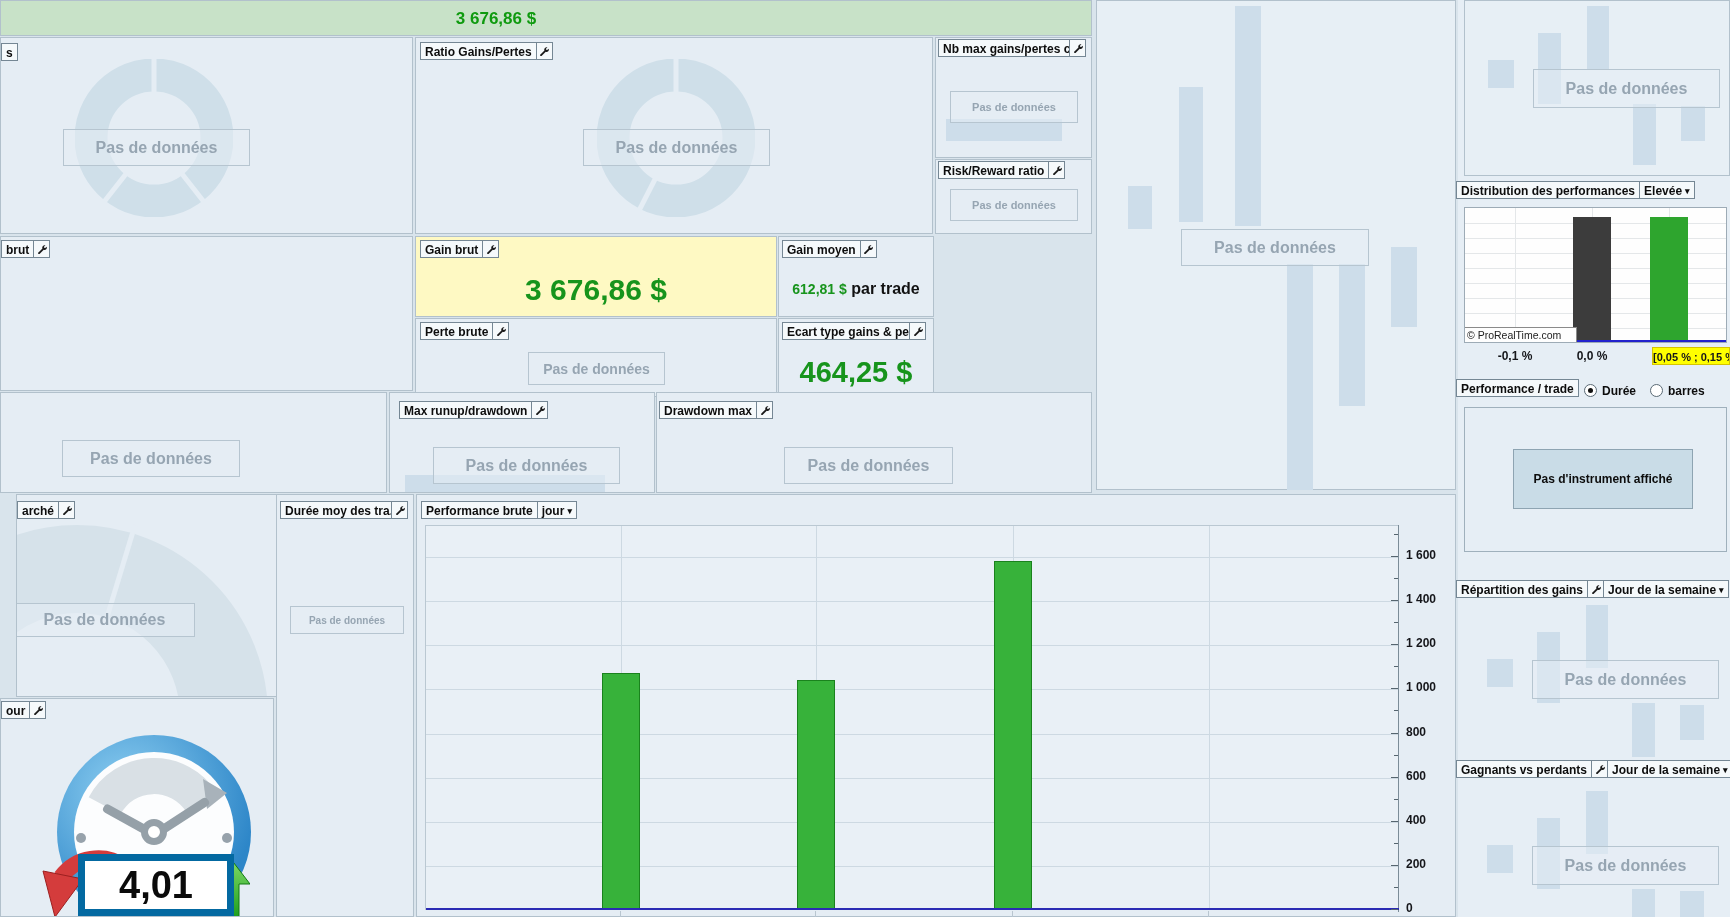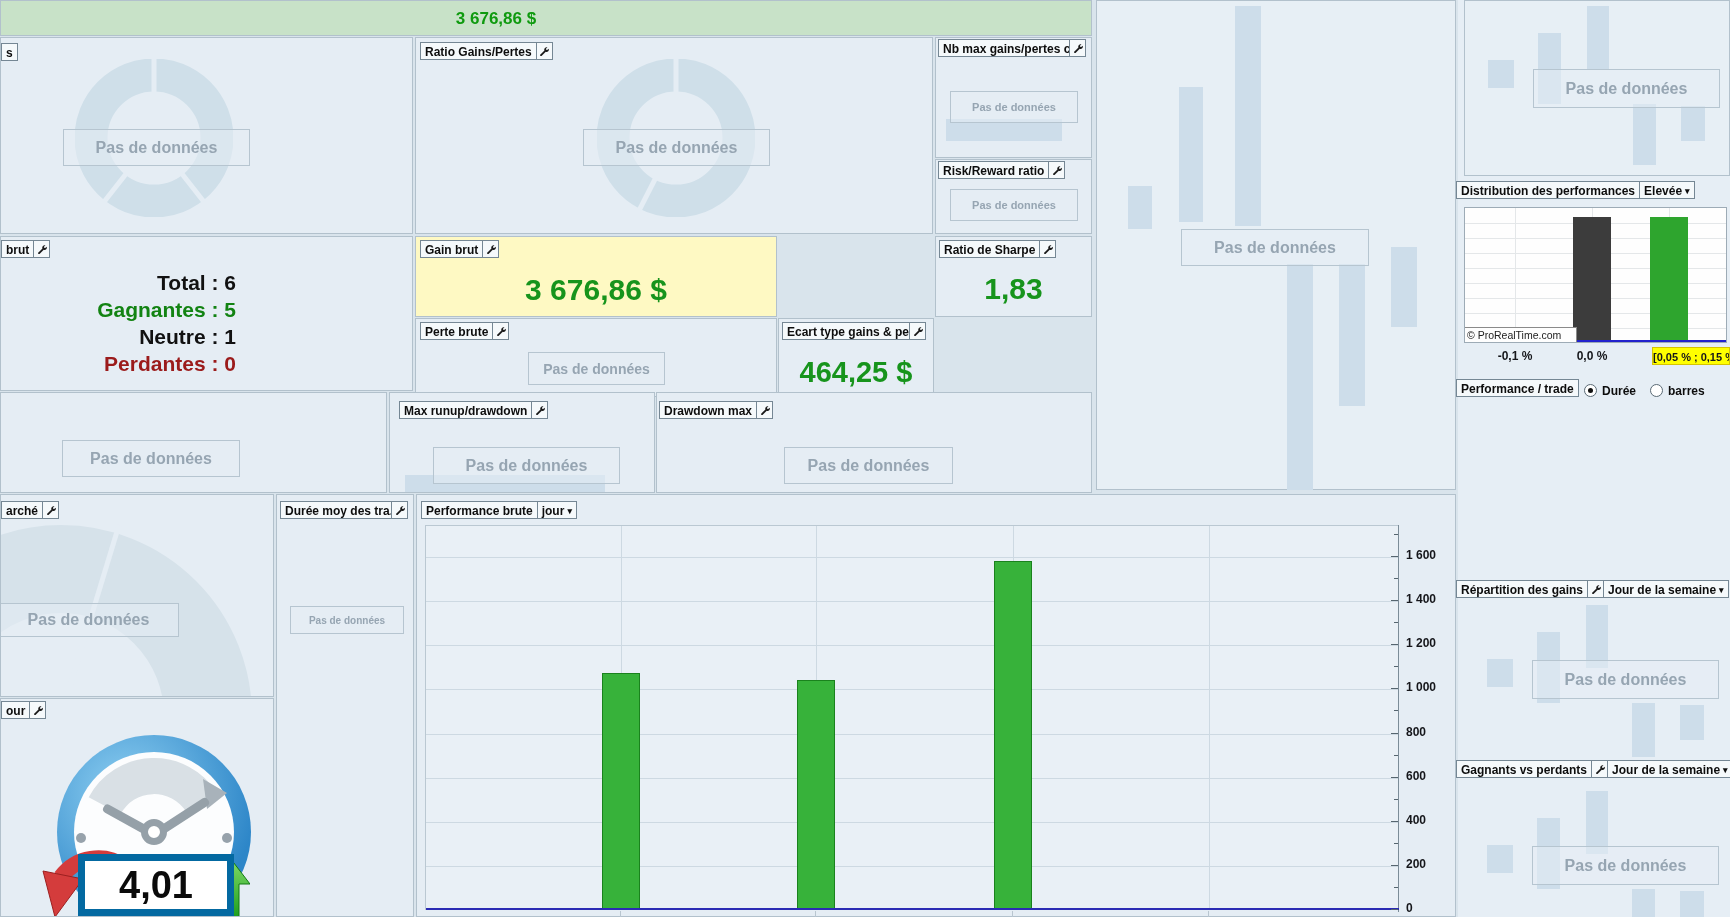--- a/index.html
+++ b/index.html
@@ -117,26 +117,20 @@
 
   <div class="panel" style="left:0;top:236px;width:413px;height:155px;">
     <div class="hdr" style="left:0;top:3px;">
       <div class="hlbl">brut</div>
       <div class="hwr">
           <svg width="10" height="10" viewBox="0 0 16 16">
             <path fill="#1a1a1a" d="M13.6 2.4a3.6 3.6 0 0 0-4.9 4.6L2.3 13.4a1.5 1.5 0 1 0 2.1 2.1l6.4-6.4a3.6 3.6 0 0 0 4.6-4.9l-2.3 2.3-1.6-.5-.5-1.6z"></path>
           </svg>
         </div>
     </div>
-    <div style="position:absolute;left:0;top:32px;width:235px;">
-      <div class="stat-line c-black">Total : 6</div>
-      <div class="stat-line c-green">Gagnantes : 5</div>
-      <div class="stat-line c-black">Neutre : 1</div>
-      <div class="stat-line c-red">Perdantes : 0</div>
-    </div>
   </div>
 
   <div class="panel" style="left:415px;top:236px;width:362px;height:81px;background:#fef9c3;">
     <div class="hdr" style="left:4px;top:3px;">
       <div class="hlbl">Gain brut</div>
       <div class="hwr">
           <svg width="10" height="10" viewBox="0 0 16 16">
             <path fill="#1a1a1a" d="M13.6 2.4a3.6 3.6 0 0 0-4.9 4.6L2.3 13.4a1.5 1.5 0 1 0 2.1 2.1l6.4-6.4a3.6 3.6 0 0 0 4.6-4.9l-2.3 2.3-1.6-.5-.5-1.6z"></path>
           </svg>
         </div>
@@ -151,32 +145,35 @@
           <svg width="10" height="10" viewBox="0 0 16 16">
             <path fill="#1a1a1a" d="M13.6 2.4a3.6 3.6 0 0 0-4.9 4.6L2.3 13.4a1.5 1.5 0 1 0 2.1 2.1l6.4-6.4a3.6 3.6 0 0 0 4.6-4.9l-2.3 2.3-1.6-.5-.5-1.6z"></path>
           </svg>
         </div>
     </div>
     <div class="nodata" style="left:112px;top:33px;width:135px;height:31px;font-size:14px;">
       <span>Pas de données</span>
       </div>
   </div>
 
-
-  <div class="panel" style="left:935px;top:236px;width:157px;height:81px;">
+  <div class="panel" style="left:778px;top:236px;width:156px;height:81px;">
     <div class="hdr" style="left:3px;top:3px;">
-      <div class="hlbl">Ratio de Sharpe</div>
-      <div class="hwr">
-          <svg width="10" height="10" viewBox="0 0 16 16">
-            <path fill="#1a1a1a" d="M13.6 2.4a3.6 3.6 0 0 0-4.9 4.6L2.3 13.4a1.5 1.5 0 1 0 2.1 2.1l6.4-6.4a3.6 3.6 0 0 0 4.6-4.9l-2.3 2.3-1.6-.5-.5-1.6z"></path>
-          </svg>
-        </div>
-    </div>
-    <div class="bigval" style="top:35px;font-size:30px;">1,83</div>
-  </div>
+      <div class="hlbl">Gain moyen</div>
+      <div class="hwr">
+          <svg width="10" height="10" viewBox="0 0 16 16">
+            <path fill="#1a1a1a" d="M13.6 2.4a3.6 3.6 0 0 0-4.9 4.6L2.3 13.4a1.5 1.5 0 1 0 2.1 2.1l6.4-6.4a3.6 3.6 0 0 0 4.6-4.9l-2.3 2.3-1.6-.5-.5-1.6z"></path>
+          </svg>
+        </div>
+    </div>
+    <div style="position:absolute;left:0;top:43px;width:100%;text-align:center;white-space:nowrap;">
+      <span style="font-weight:bold;font-size:14px;color:#17941c;">612,81 $</span>
+      <span style="font-weight:bold;font-size:16px;color:#111;">par trade</span>
+    </div>
+  </div>
+
 
   <div class="panel" style="left:778px;top:318px;width:156px;height:79px;overflow:hidden;">
     <div class="hdr" style="left:3px;top:3px;">
       <div class="hlbl" style="max-width:128px">Ecart type gains &amp; per...</div>
       <div class="hwr">
           <svg width="10" height="10" viewBox="0 0 16 16">
             <path fill="#1a1a1a" d="M13.6 2.4a3.6 3.6 0 0 0-4.9 4.6L2.3 13.4a1.5 1.5 0 1 0 2.1 2.1l6.4-6.4a3.6 3.6 0 0 0 4.6-4.9l-2.3 2.3-1.6-.5-.5-1.6z"></path>
           </svg>
         </div>
     </div>
@@ -212,21 +209,21 @@
           <svg width="10" height="10" viewBox="0 0 16 16">
             <path fill="#1a1a1a" d="M13.6 2.4a3.6 3.6 0 0 0-4.9 4.6L2.3 13.4a1.5 1.5 0 1 0 2.1 2.1l6.4-6.4a3.6 3.6 0 0 0 4.6-4.9l-2.3 2.3-1.6-.5-.5-1.6z"></path>
           </svg>
         </div>
     </div>
     <div class="nodata" style="left:127px;top:54px;width:167px;height:35px;">
       <span>Pas de données</span>
       </div>
   </div>
 
-  <div class="panel" style="left:0;top:494px;width:274px;height:203px;overflow:hidden;padding-left:16px;">
+  <div class="panel" style="left:16px;top:494px;width:274px;height:203px;overflow:hidden;padding-left:16px;">
     <svg style="position:absolute;left:0;top:0" width="274" height="203">
       <circle cx="60" cy="221" r="147" fill="none" stroke="#d6e2ea" stroke-width="88"></circle>
       <line x1="60" y1="221" x2="118" y2="30" stroke="#e5edf4" stroke-width="5"></line>
     </svg>
     <div class="hdr" style="left:0;top:6px;">
       <div class="hlbl">arché</div>
       <div class="hwr">
           <svg width="10" height="10" viewBox="0 0 16 16">
             <path fill="#1a1a1a" d="M13.6 2.4a3.6 3.6 0 0 0-4.9 4.6L2.3 13.4a1.5 1.5 0 1 0 2.1 2.1l6.4-6.4a3.6 3.6 0 0 0 4.6-4.9l-2.3 2.3-1.6-.5-.5-1.6z"></path>
           </svg>
@@ -371,20 +368,26 @@
                 font-size:11px;overflow:hidden;white-space:nowrap;box-sizing:border-box;">[0,05 % ; 0,15 %</div>
   </div>
 
   <div class="hdr" style="left:1456px;top:379px;">
     <div class="hlbl">Performance / trade</div>
   </div>
   <div style="position:absolute;left:1584px;top:381px;white-space:nowrap;z-index:6;">
     <span class="radio sel"></span><span class="rlab">Durée</span><span class="radio"></span><span class="rlab">barres</span>
   </div>
 
+  <div class="panel" style="left:1464px;top:407px;width:263px;height:145px;border:1px solid #9fb0bc;background:#e6eef5;">
+    <div style="position:absolute;left:48px;top:41px;width:180px;height:60px;background:#c9dce7;border:1px solid #8ea4b2;
+                display:flex;align-items:center;justify-content:center;font-weight:bold;font-size:12px;color:#0d0d0d;box-sizing:border-box;">
+      <span>Pas d'instrument affiché</span>
+    </div>
+  </div>
 
   <div class="hdr" style="left:1456px;top:580px;">
     <div class="hlbl">Répartition des gains</div>
     <div class="hwr">
         <svg width="10" height="10" viewBox="0 0 16 16">
           <path fill="#1a1a1a" d="M13.6 2.4a3.6 3.6 0 0 0-4.9 4.6L2.3 13.4a1.5 1.5 0 1 0 2.1 2.1l6.4-6.4a3.6 3.6 0 0 0 4.6-4.9l-2.3 2.3-1.6-.5-.5-1.6z"></path>
         </svg>
       </div>
     <div class="hdd">Jour de la semaine</div>
   </div>

